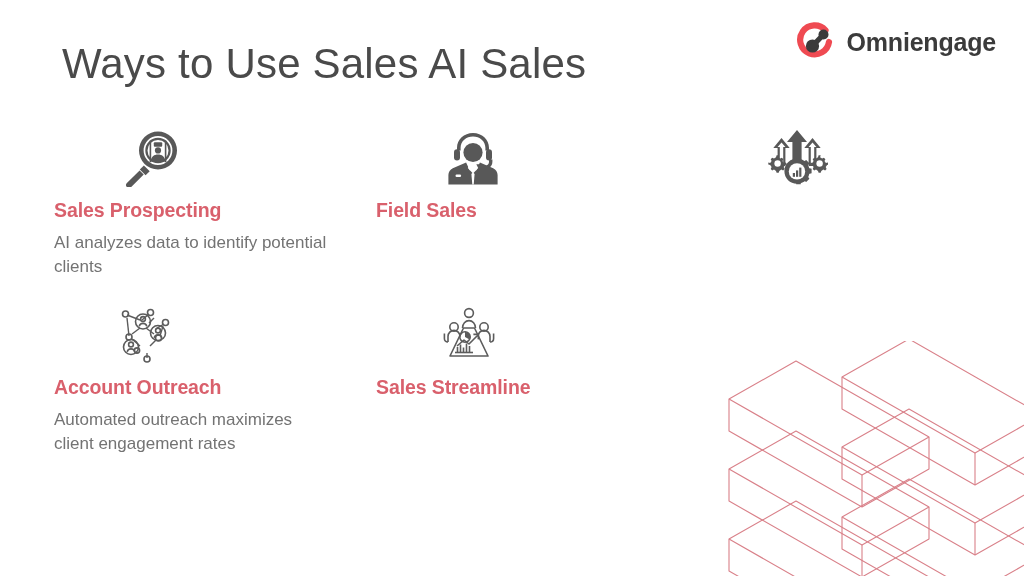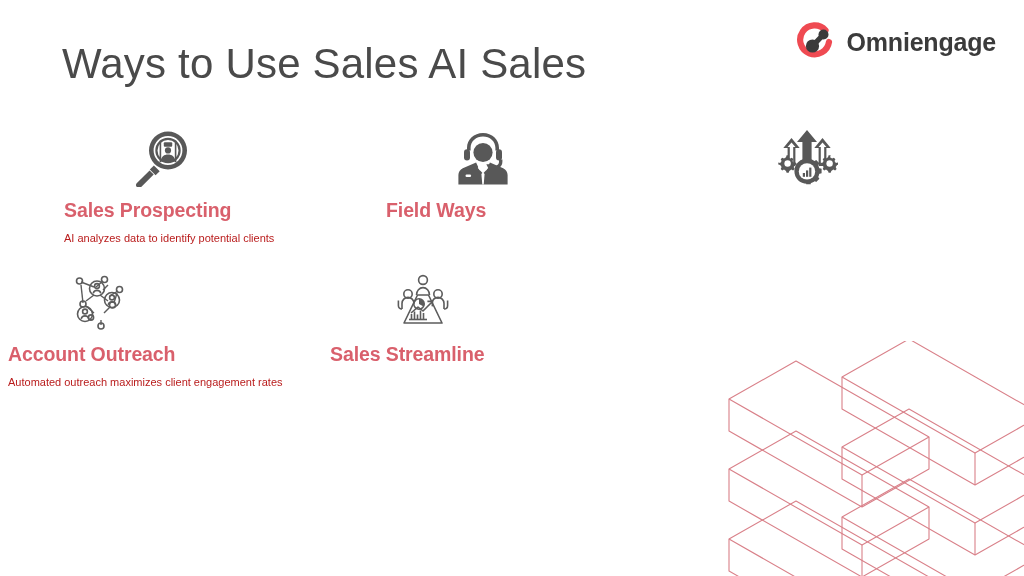--- a/index.html
+++ b/index.html
@@ -78,21 +78,20 @@
   .grid {
     position: absolute;
     left: 54px;
     top: 125px;
     width: 920px;
     z-index: 2;
   }
   .row {
     display: flex;
     align-items: flex-start;
-    margin-left: 10px;
   }
   .row-top { margin-bottom: 8px; }
 
   .card {
     width: 322px;
     flex: 0 0 322px;
     position: relative;
   }
 
   .card-icon {
@@ -108,28 +107,28 @@
   .card-title {
     font-size: 19.5px;
     font-weight: bold;
     color: #d9606c;
     letter-spacing: -0.1px;
     margin-bottom: 9px;
     white-space: nowrap;
   }
 
   .card-body {
-    font-size: 11px;
+    font-size: 17px;
     line-height: 1.43;
-    color: #b91c1c;
+    color: #737373;
     max-width: 278px;
   }
 
   
-  .row-bottom { margin-top: 22px; justify-content: flex-end; }
+  .row-bottom { margin-top: 22px; }
   .row-bottom .card-icon { padding-left: 62px; }
 </style>
 </head>
 <body>
 
 <div class="slide">
 
   <div class="deco">
     <svg viewBox="0 0 300 235" fill="none" stroke="#d98089" stroke-width="1.1" stroke-linejoin="round" xmlns="http://www.w3.org/2000/svg">
 
@@ -207,21 +206,21 @@
               <path d="M45 30.5v2.2c0 2.8-2.6 4.6-6.1 4.8v3.2c5.6-.2 9.5-3.4 9.5-8V30.5z"></path>
               <rect x="31" y="35.2" width="8.6" height="3.6" rx="1.8"></rect>
               <circle cx="29" cy="23.5" r="9.6"></circle>
               <path d="M22.1 33.6L8.8 39.2C6.1 40.4 4.4 43 4.4 46v9.5h49.2V46c0-3-1.7-5.6-4.4-6.8l-13.3-5.6-3.6 7.7h-6.6z"></path>
               <path d="M26.4 33.8h5.2l2.6 5.1-5.2 5.6-5.2-5.6z" fill="#ffffff"></path>
               <path d="M27.4 45l1.6-1.8 1.6 1.8-0.9 10.5h-1.4z" fill="#ffffff"></path>
               <rect x="11.5" y="45.5" width="5.6" height="2.4" rx="1.2" fill="#ffffff"></rect>
             </g>
           </svg>
         </div>
-        <div class="card-title">Field Ways</div>
+        <div class="card-title">Field Sales</div>
       </div>
 
       <div class="card">
         <div class="card-icon">
           <svg width="62" height="58" viewBox="0 0 62 58" xmlns="http://www.w3.org/2000/svg">
             <g fill="#585858">
 
               <path d="M31 1l10 12h-5.4v22h-9.2V13H21z"></path>
 
               <path d="M15.5 9l8.2 10h-4.3v18h-7.8V19H7.3zM15.5 13.4L11.6 18h2.2v17.2h3.4V18h2.2z"></path>

